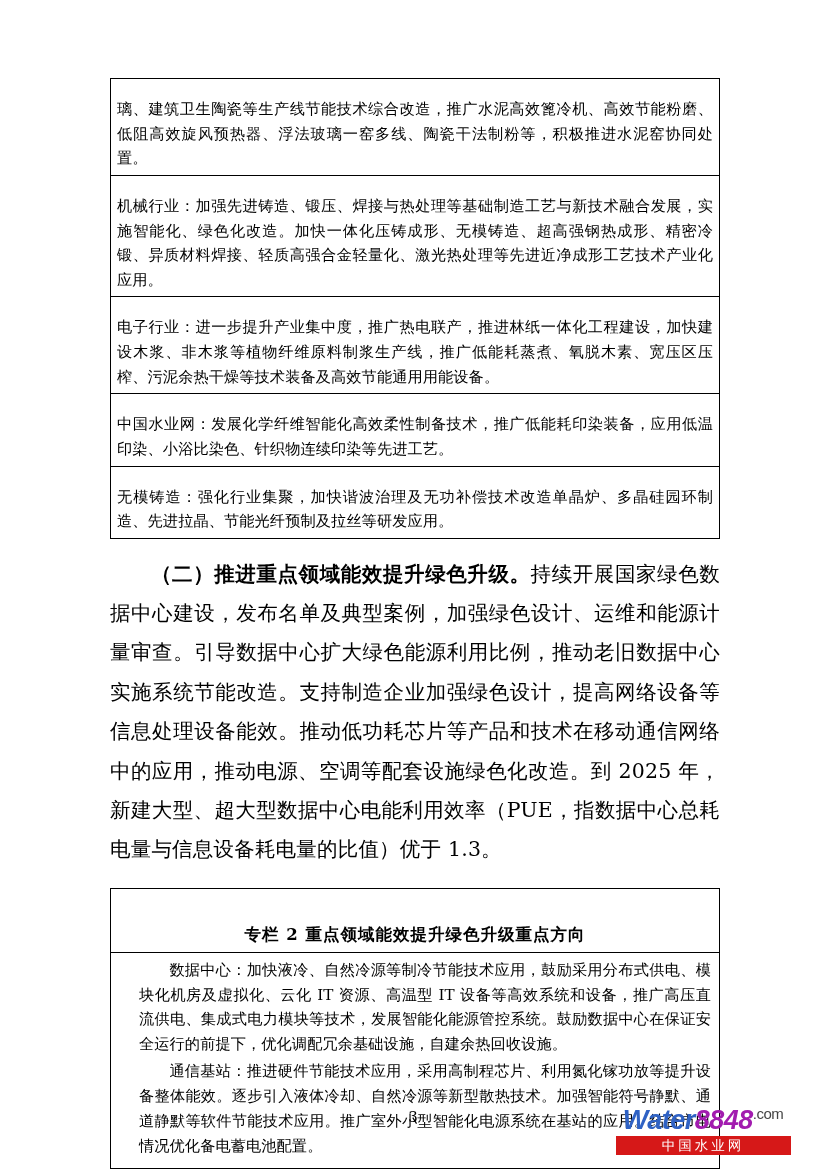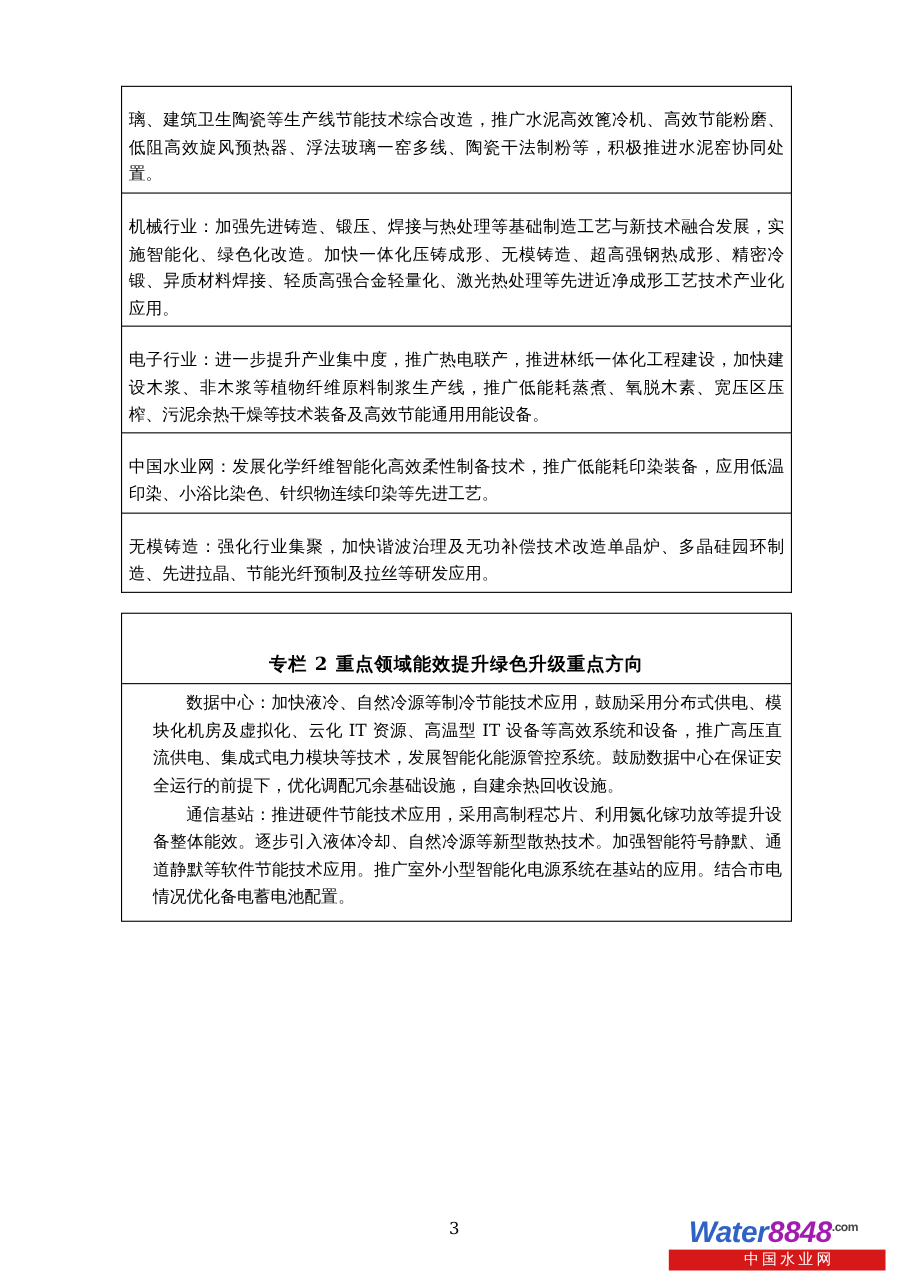--- a/index.html
+++ b/index.html
@@ -121,38 +121,37 @@
     font-style: italic;
     color: #2f62c4;
     letter-spacing: -0.5px;
     line-height: 1.0;
     white-space: nowrap;
   }
   .wm-top .num {
     color: #a21caf;
   }
   .wm-top .com {
-    font-size: 11px;
+    font-size: 15px;
     color: #444;
     font-style: normal;
-    font-weight: bold;
+    font-weight: normal;
     vertical-align: super;
     text-align: center;
   }
   .wm-bar {
     margin: 2px auto 0 auto;
     width: 175px;
     height: 19px;
     background: #d61818;
     color: #ffffff;
     font-size: 13.5px;
     line-height: 19px;
     letter-spacing: 3px;
     font-family: "DejaVu Sans", sans-serif;
-    padding-left: 22px;
   }
 </style>
 </head>
 <body>
 
 <div class="page">
   <div class="content">
 
     <table class="box">
       <tbody>
@@ -167,20 +166,23 @@
       </tr>
       <tr>
         <td><span class="lead">中国水业网：</span><span>发展化学纤维智能化高效柔性制备技术，推广低能耗印染装备，应用低温印染、小浴比染色、针织物连续印染等先进工艺。</span></td>
       </tr>
       <tr>
         <td><span class="lead">无模铸造：</span><span>强化行业集聚，加快谐波治理及无功补偿技术改造单晶炉、多晶硅园环制造、先进拉晶、节能光纤预制及拉丝等研发应用。</span></td>
       </tr>
     </tbody>
       </table>
 
+    <div class="para">
+      <b>（二）推进重点领域能效提升绿色升级。</b><span>持续开展国家绿色数据中心建设，发布名单及典型案例，加强绿色设计、运维和能源计量审查。引导数据中心扩大绿色能源利用比例，推动老旧数据中心实施系统节能改造。支持制造企业加强绿色设计，提高网络设备等信息处理设备能效。推动低功耗芯片等产品和技术在移动通信网络中的应用，推动电源、空调等配套设施绿色化改造。到 2025 年，新建大型、超大型数据中心电能利用效率（PUE，指数据中心总耗电量与信息设备耗电量的比值）优于 1.3。</span>
+    </div>
 
     <div class="colbox">
       <div class="colbox-title">专栏 2    重点领域能效提升绿色升级重点方向</div>
       <div class="colbox-body">
         <p><span class="lead">数据中心：</span><span>加快液冷、自然冷源等制冷节能技术应用，鼓励采用分布式供电、模块化机房及虚拟化、云化 IT 资源、高温型 IT 设备等高效系统和设备，推广高压直流供电、集成式电力模块等技术，发展智能化能源管控系统。鼓励数据中心在保证安全运行的前提下，优化调配冗余基础设施，自建余热回收设施。</span></p>
         <p><span class="lead">通信基站：</span><span>推进硬件节能技术应用，采用高制程芯片、利用氮化镓功放等提升设备整体能效。逐步引入液体冷却、自然冷源等新型散热技术。加强智能符号静默、通道静默等软件节能技术应用。推广室外小型智能化电源系统在基站的应用。结合市电情况优化备电蓄电池配置。</span></p>
       </div>
     </div>
 
   </div>

